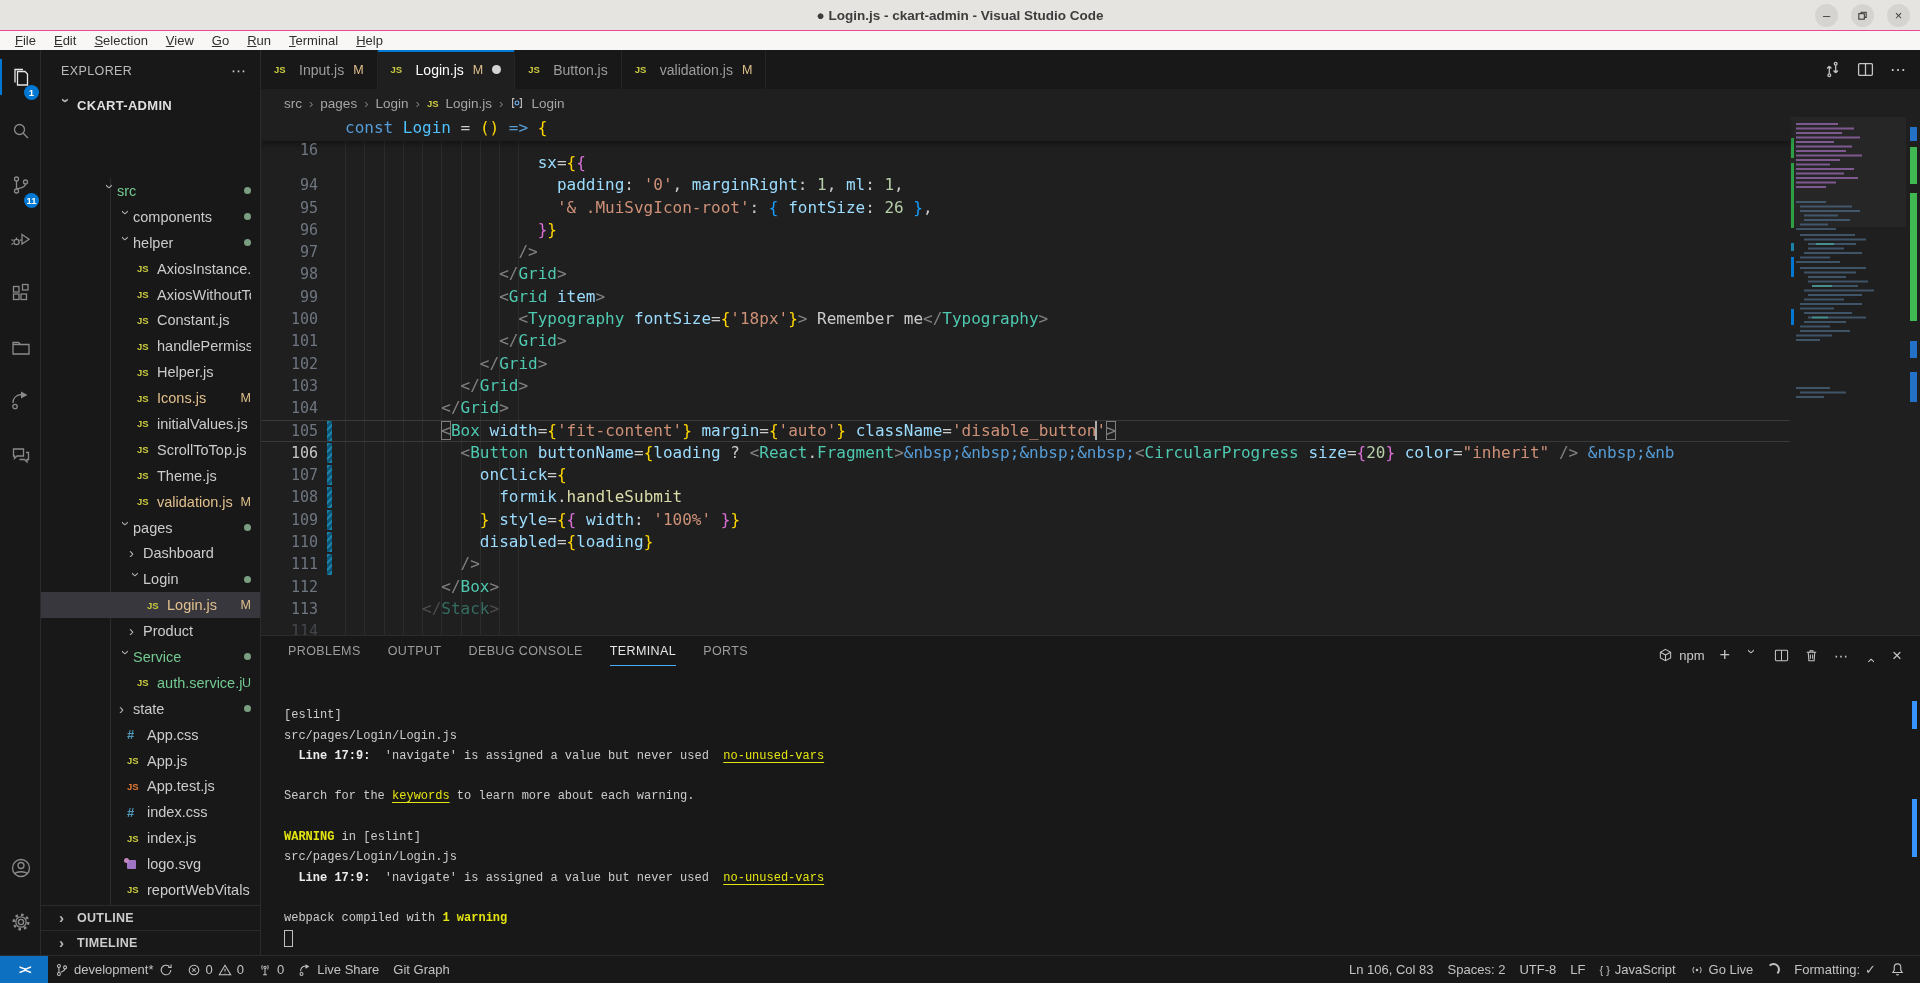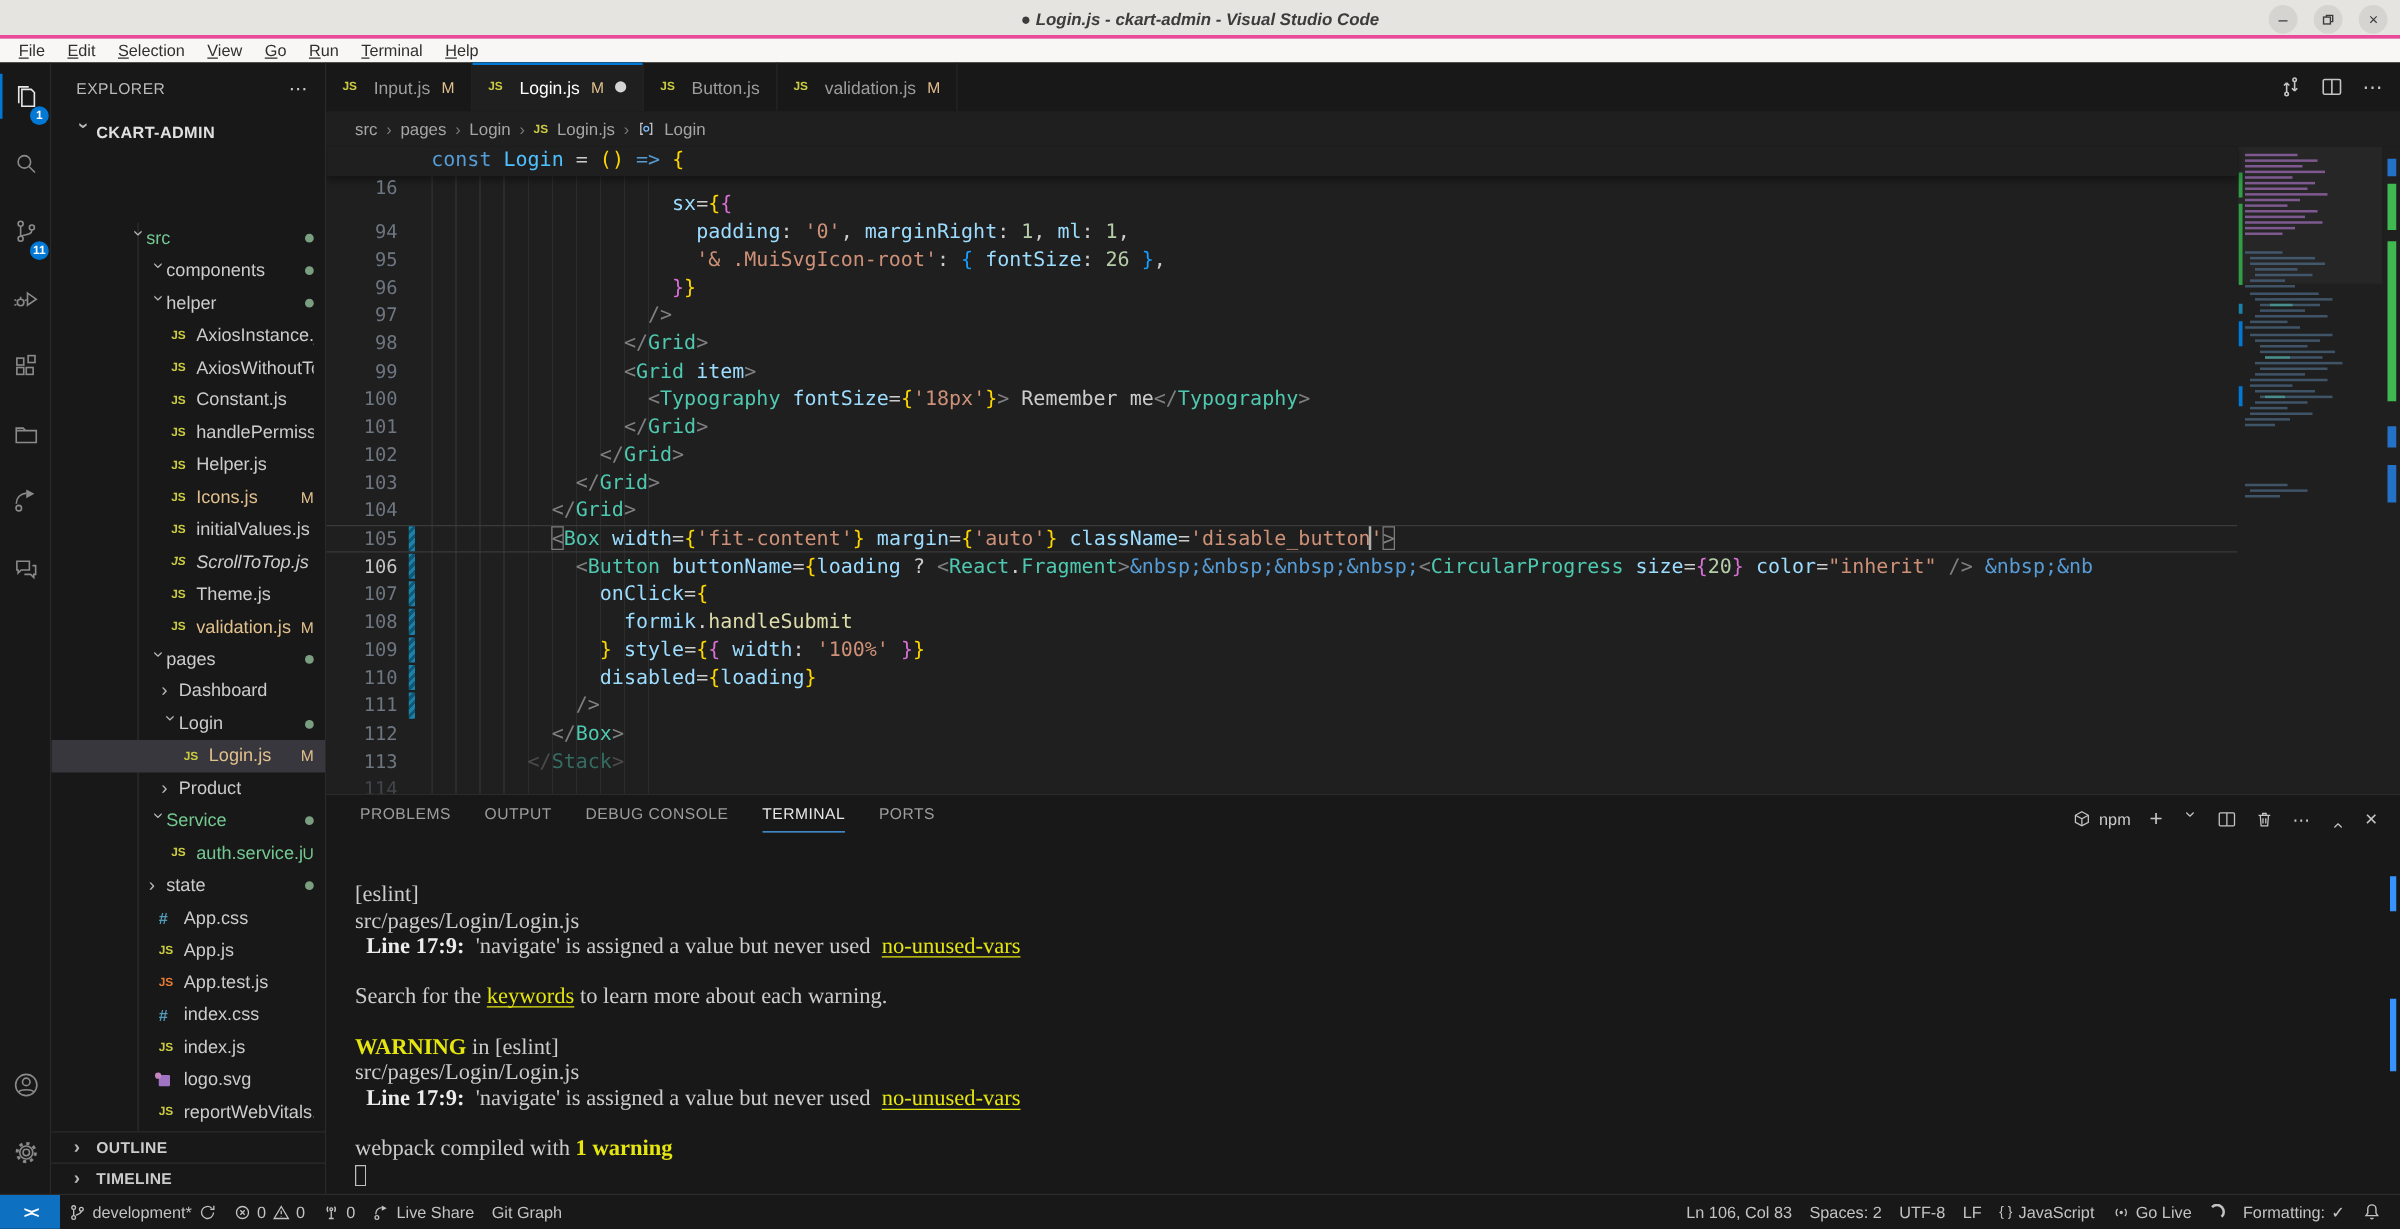--- a/index.html
+++ b/index.html
@@ -1,21 +1,21 @@
 <!DOCTYPE html>
 <html><head>
 <meta charset="utf-8">
 <style>
   * { box-sizing: border-box; margin: 0; padding: 0; }
   html,body { width:1920px; height:983px; overflow:hidden; }
   body { font-family:"Liberation Sans", sans-serif; background:#181818; position:relative; color:#cccccc; }
   svg { display:block; }
 
   
-  #titlebar { position:absolute; left:0; top:0; width:1920px; height:31px; background:#e6e4e1; border-bottom:3px solid #ec4899;font-style:italic; }
+  #titlebar { position:absolute; left:0; top:0; width:1920px; height:31px; background:#e6e4e1; border-bottom:1px solid #ec4899; }
   #window-title { position:absolute; left:0; right:0; top:0; height:31px; text-align:center; line-height:31px; font-size:13.5px; font-weight:700; color:#3c3c3c; }
   #win-controls { position:absolute; right:10px; top:4px; display:flex; gap:13px; }
   .wbtn { width:23px; height:23px; border-radius:50%; background:#d6d4d0; color:#3c3c3c; font-size:13px; line-height:22px; text-align:center; display:flex; align-items:center; justify-content:center; }
 
   
   #menubar { position:absolute; left:0; top:31px; width:1920px; height:19px; background:#f8f7f6; display:flex; align-items:center; padding-left:6px; }
   .menu-item { font-size:13px; color:#2f2f2f; padding:0 9px; height:19px; line-height:19px; }
   .menu-item::first-letter { text-decoration:underline; }
 
   
@@ -100,21 +100,21 @@
 
   
   #panel { position:absolute; left:261px; top:635px; width:1659px; height:320px; background:#181818; border-top:1px solid #2b2b2b; }
   #panel-tabs { display:flex; align-items:flex-end; height:30px; padding-left:27px; }
   .ptab { font-size:12.5px; letter-spacing:.4px; color:#9d9d9d; height:30px; line-height:30px; border-bottom:1.5px solid transparent; }
   .ptab.active { color:#e7e7e7; border-bottom-color:#4daafc; }
   #panel-actions { margin-left:auto; display:flex; align-items:center; gap:15px; padding-right:18px; color:#c5c5c5; font-size:14px; }
   #panel-actions svg { stroke:#c5c5c5; fill:none; stroke-width:1.1; }
   #npm-label { display:flex; align-items:center; gap:6px; font-size:13px; color:#cccccc; }
   #terminal { position:absolute; left:23px; top:49px; right:20px; bottom:0; overflow:hidden; }
-  .trowline { height:20.3px; font-family:Liberation Serif, serif; font-size:18px; line-height:20.3px; white-space:pre; color:#cccccc; }
+  .trowline { height:20.3px; font-family:Liberation Mono, monospace; font-size:12px; line-height:20.3px; white-space:pre; color:#cccccc; }
   .tk-tfg{color:#cccccc} .tk-tb{color:#ececec;font-weight:700}
   .tk-tl{color:#e5e510;text-decoration:underline;text-underline-offset:3px}
   .tk-tc{color:#3b8eea} .tk-tw{color:#e5e510;font-weight:700}
   .tk-tcur{display:inline-block;width:9px;height:17px;box-shadow:inset 0 0 0 1px #bfbfbf;vertical-align:middle}
   #panel-marks div { position:absolute; right:3px; width:5px; background:#3794ff; }
 
   
   #statusbar { position:absolute; left:0; top:955px; width:1920px; height:28px; background:#181818; border-top:1px solid #2b2b2b; display:flex; align-items:center; font-size:13px; color:#c3c3c3; }
   .sitem { display:flex; align-items:center; gap:5px; padding:0 7px; height:28px; white-space:nowrap; }
   .sitem svg { stroke:#c3c3c3; fill:none; stroke-width:1.2; }
@@ -316,21 +316,21 @@
         </div>
 
         <div class="trow" style="padding-left: 96px;">
 
           <span class="ficon js"></span>
           <span class="tlabel">initialValues.js</span>
           <span class="tspacer"></span>
 
         </div>
 
-        <div class="trow" style="padding-left: 96px; font-style: italic;">
+        <div class="trow" style="padding-left: 96px;">
 
           <span class="ficon js"></span>
           <span class="tlabel">ScrollToTop.js</span>
           <span class="tspacer"></span>
 
         </div>
 
         <div class="trow" style="padding-left: 96px;">
 
           <span class="ficon js"></span>

